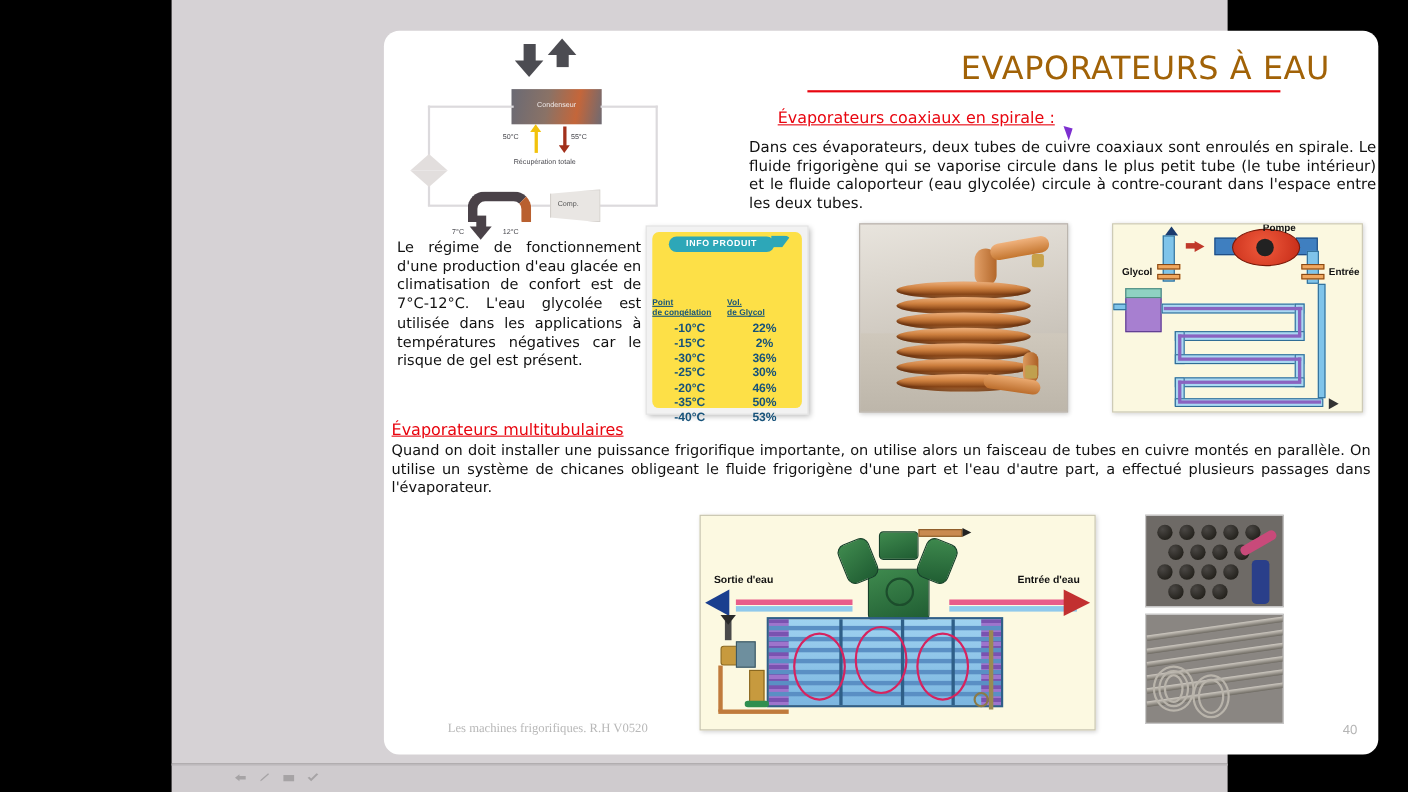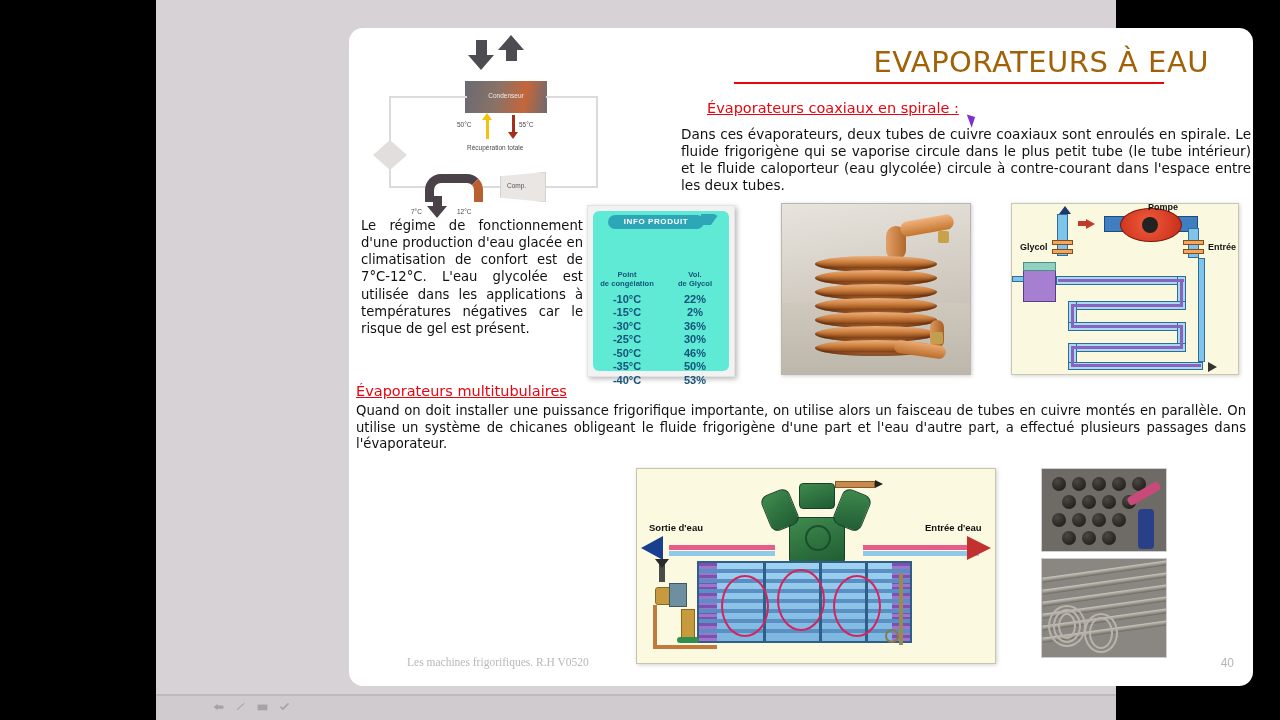--- a/index.html
+++ b/index.html
@@ -151,21 +151,21 @@
 
   
   #info-card {
     position: absolute; left: 238px; top: 177px; width: 148px; height: 172px;
     background: #f2f2f2;
     border: 1px solid #e3e3e3;
     box-shadow: 2px 2px 5px rgba(0,0,0,0.28);
   }
   #info-inner {
     position: absolute; left: 5px; top: 5px; right: 5px; bottom: 5px;
-    background: #5eead4; border-radius: 6px;
+    background: #fde047; border-radius: 6px;
   }
   #info-banner {
     position: absolute; left: 15px; top: 4px; width: 96px; height: 14px;
     background: #2da7b8; border-radius: 7px;
   }
   #info-banner-txt {
     position: absolute; left: 0; top: 2px; width: 96px; text-align: center;
     color: #fff; font-size: 8px; font-weight: bold; letter-spacing: 0.6px;
   }
   #info-banner-tail {
@@ -175,21 +175,21 @@
     border-radius: 0 6px 0 0;
   }
   #info-title {
     position: absolute; left: 0; top: 22px; width: 100%;
     text-align: center; color: #1a5f86; font-size: 12.5px; font-weight: bold;
     line-height: 1.18;
   }
   #col-heads {
     position: absolute; left: 0; top: 59px; width: 100%;
     display: flex; color: #17557a; font-size: 7.6px; font-weight: bold;
-    text-align: center; line-height: 1.2;
+    line-height: 1.2; text-decoration: underline;
   }
   #col-heads > div { flex: 1; }
   #tbl-rows {
     position: absolute; left: 0; top: 81px; width: 100%;
     color: #16527a; font-size: 11px; font-weight: bold;
   }
   .tbl-row { display: flex; height: 13.5px; align-items: center; }
   .tbl-row > div { flex: 1; text-align: center; }
 
   
@@ -444,21 +444,21 @@
             </div>
             <div class="tbl-row">
               <div>-30°C</div>
               <div>36%</div>
             </div>
             <div class="tbl-row">
               <div>-25°C</div>
               <div>30%</div>
             </div>
             <div class="tbl-row">
-              <div>-50°C</div>
+              <div>-20°C</div>
               <div>46%</div>
             </div>
             <div class="tbl-row">
               <div>-35°C</div>
               <div>50%</div>
             </div>
             <div class="tbl-row">
               <div>-40°C</div>
               <div>53%</div>
             </div>

